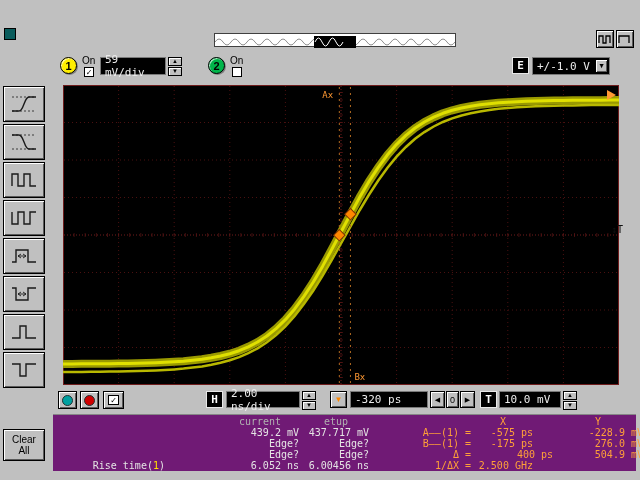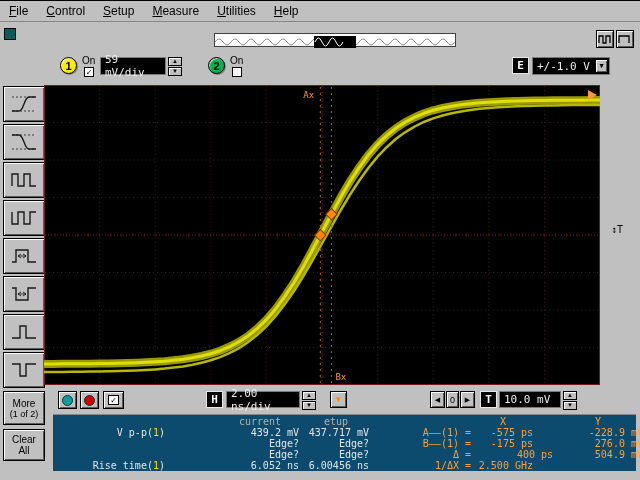--- a/index.html
+++ b/index.html
@@ -42,39 +42,31 @@
 
   
   .ovw-bar{position:absolute;left:214px;top:33px;width:242px;height:14px;background:#fff;border:1px solid #404040}
 
   
   .circ-btn{position:absolute;width:19px;height:18px;display:flex;align-items:center;justify-content:center}
   .dot{width:11px;height:11px;border-radius:50%;border:1px solid #203030}
   .chk{width:11px;height:10px;background:#fff;border:1px solid #000;font-size:8px;line-height:9px;text-align:center;color:#000}
 
   
-  #meas-panel{position:absolute;left:53px;top:414px;width:583px;height:57px;background:#0c4a6e;border-top:1px solid #868686}
+  #meas-panel{position:absolute;left:53px;top:414px;width:583px;height:57px;background:#701a75;border-top:1px solid #868686}
   .meas{position:absolute;font-family:"DejaVu Sans Mono",monospace;font-size:10px;line-height:11px;white-space:pre}
   .m-white{color:#e4e4e4}.m-gray{color:#b0b0b0}.m-yel{color:#ffe000}.m-org{color:#ffa038}
 
   .trig-ind{position:absolute;left:611px;top:224px;font:10px "DejaVu Sans Mono",monospace;color:#101010}
 </style>
 </head>
 <body>
 
 <div id="screen">
 
-  <div class="menu-bar">
-    <span class="menu-item"><u>F</u>ile</span>
-    <span class="menu-item"><u>C</u>ontrol</span>
-    <span class="menu-item"><u>S</u>etup</span>
-    <span class="menu-item"><u>M</u>easure</span>
-    <span class="menu-item"><u>U</u>tilities</span>
-    <span class="menu-item"><u>H</u>elp</span>
-  </div>
 
   <div style="position:absolute;left:4px;top:28px;width:12px;height:12px;background:#0a5c5c;border:1px solid #000"></div>
   <div class="ovw-bar">
     <svg id="ovw-svg" width="240" height="12">
         <path d="M0 6 q4 -6 8 0 q4 6 8 0 q4 -6 8 0 q4 6 8 0 q4 -6 8 0 q4 6 8 0 q4 -6 8 0 q4 6 8 0 q4 -6 8 0 q4 6 8 0 q4 -6 8 0 q4 6 8 0 q4 -6 8 0 q4 6 8 0 q4 -6 8 0 q4 6 8 0 q4 -6 8 0 q4 6 8 0 q4 -6 8 0 q4 6 8 0 q4 -6 8 0 q4 6 8 0 q4 -6 8 0 q4 6 8 0 q4 -6 8 0 q4 6 8 0 q4 -6 8 0 q4 6 8 0 q4 -6 8 0 q4 6 8 0" stroke="#909090" fill="none"></path>
         <rect x="99" y="0" width="42" height="12" fill="#000"></rect>
         <path d="M100 6 q3.5 -8 7 0 q3.5 8 7 0 q3.5 -8 7 0 q3.5 8 7 0" stroke="#fff" fill="none"></path>
       </svg>
   </div>
   <div class="raised" style="position:absolute;left:596px;top:30px;width:18px;height:18px">
@@ -146,30 +138,26 @@
   <div class="side-btn raised" style="top:314px;height:36px">
     <svg width="30" height="26">
       <path d="M3 19 H11 V7 H17 V19 H27" stroke="#1a1a1a" stroke-width="1.4" fill="none"></path>
     </svg>
   </div>
   <div class="side-btn raised" style="top:352px;height:36px">
     <svg width="30" height="26">
       <path d="M3 7 H11 V19 H17 V7 H27" stroke="#1a1a1a" stroke-width="1.4" fill="none"></path>
     </svg>
   </div>
-  <div class="side-btn raised" style="top:391px;height:34px">
-    <span>More</span>
-    <span style="font-size:9px">(1 of 2)</span>
-  </div>
   <div class="side-btn raised" style="top:429px;height:32px">
     <span>Clear</span>
     <span>All</span>
   </div>
 
-  <div style="position:absolute;left:44px;top:85px;width:556px;height:300px;background:#000">
+  <div style="position:absolute;left:63px;top:85px;width:556px;height:300px;background:#000">
     <svg id="scope-svg" width="556" height="300" viewBox="0 0 556 300">
       <rect x="0.5" y="0.5" width="555" height="299" fill="#000" stroke="#6e1c1c"></rect>
       <g id="grid">
           <line x1="55.6" y1="1" x2="55.6" y2="299" stroke="#4a1010" stroke-dasharray="1 3"></line>
           <line x1="111.2" y1="1" x2="111.2" y2="299" stroke="#4a1010" stroke-dasharray="1 3"></line>
           <line x1="166.8" y1="1" x2="166.8" y2="299" stroke="#4a1010" stroke-dasharray="1 3"></line>
           <line x1="222.4" y1="1" x2="222.4" y2="299" stroke="#4a1010" stroke-dasharray="1 3"></line>
           <line x1="278.0" y1="1" x2="278.0" y2="299" stroke="#701c1c" stroke-dasharray="1 2"></line>
           <line x1="333.6" y1="1" x2="333.6" y2="299" stroke="#4a1010" stroke-dasharray="1 3"></line>
           <line x1="389.2" y1="1" x2="389.2" y2="299" stroke="#4a1010" stroke-dasharray="1 3"></line>
@@ -208,38 +196,38 @@
     <span class="chk">✓</span>
   </div>
 
   <div class="keycap" style="left:206px;top:391px;width:17px;height:17px">H</div>
   <div class="lcd" style="left:226px;top:391px;width:74px;height:17px">2.00 ns/div</div>
   <div class="spin" style="left:302px;top:391px">
     <div class="sb">▲</div>
     <div class="sb">▼</div>
   </div>
   <div class="raised arrow-btn" style="left:330px;top:391px;width:17px;height:17px;color:#ff8800;font-size:8px">▼</div>
+  <div class="lcd" style="left:350px;top:391px;width:78px;height:17px">-320 ps</div>
   <div class="raised arrow-btn" style="left:430px;top:391px;width:15px;height:17px">◀</div>
   <div class="raised arrow-btn" style="left:446px;top:391px;width:13px;height:17px;font-size:9px">0</div>
   <div class="raised arrow-btn" style="left:460px;top:391px;width:15px;height:17px">▶</div>
 
   <div class="keycap" style="left:480px;top:391px;width:17px;height:17px">T</div>
   <div class="lcd" style="left:499px;top:391px;width:62px;height:17px">10.0 mV</div>
   <div class="spin" style="left:563px;top:391px">
     <div class="sb">▲</div>
     <div class="sb">▼</div>
   </div>
 
   <div id="meas-panel">
     <span class="meas m-gray" style="left:168px;top:1px;width:78px;text-align:center">current</span>
     <span class="meas m-gray" style="left:250px;top:1px;width:66px;text-align:center">etup</span>
     <span class="meas m-org" style="left:420px;top:1px;width:60px;text-align:center">X</span>
     <span class="meas m-org" style="left:500px;top:1px;width:90px;text-align:center">Y</span>
 
-    <span class="meas" style="left:0;top:12px;width:112px;text-align:right"><span class="m-white">V p-p(</span><span class="m-yel">1</span><span class="m-white">)</span></span>
     <span class="meas m-white" style="left:168px;top:12px;width:78px;text-align:right">439.2 mV</span>
     <span class="meas m-white" style="left:250px;top:12px;width:66px;text-align:right">437.717 mV</span>
     <span class="meas m-org" style="left:340px;top:12px;width:78px;text-align:right">A——(1) =</span>
     <span class="meas m-org" style="left:420px;top:12px;width:60px;text-align:right">-575 ps</span>
     <span class="meas m-org" style="left:500px;top:12px;width:90px;text-align:right">-228.9 mV</span>
 
     <span class="meas m-white" style="left:168px;top:23px;width:78px;text-align:right">Edge?</span>
     <span class="meas m-white" style="left:250px;top:23px;width:66px;text-align:right">Edge?</span>
     <span class="meas m-org" style="left:340px;top:23px;width:78px;text-align:right">B——(1) =</span>
     <span class="meas m-org" style="left:420px;top:23px;width:60px;text-align:right">-175 ps</span>

